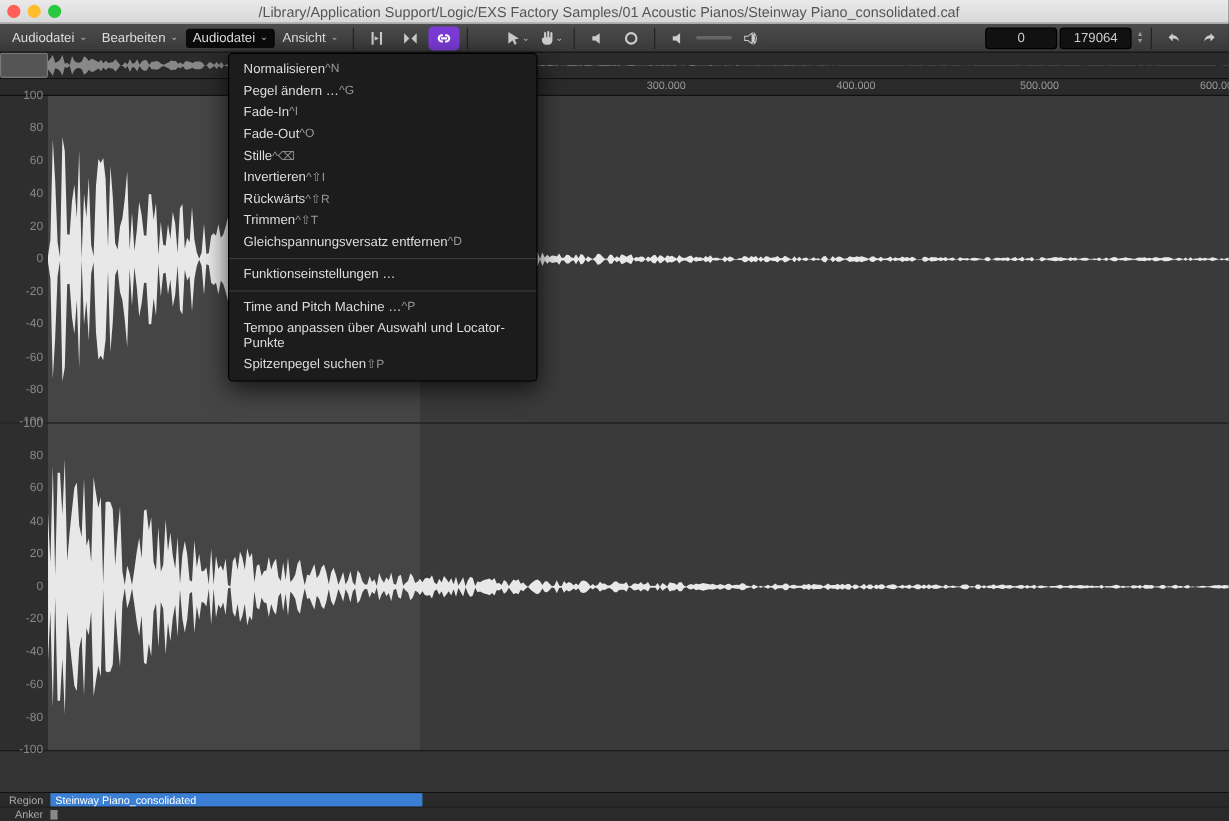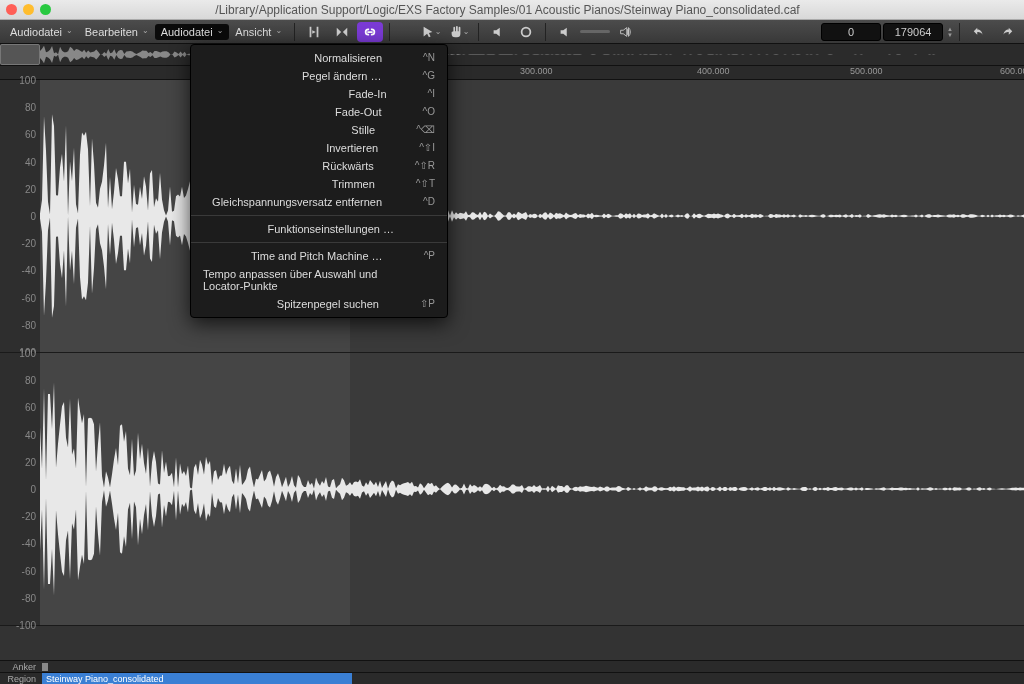--- a/index.html
+++ b/index.html
@@ -26,21 +26,21 @@
   .ruler { height:14px; background:#2a2a2a; border-bottom:1px solid #111; position:relative; font-size:9px; color:#999;}
   .ruler .tick { position:absolute; top:0; }
   .wavearea { position:relative; background:#3a3a3a; }
   .channel { position:relative; height:273px; border-bottom:1px solid #1a1a1a; }
   .ychannel { position:absolute; left:0; top:0; width:40px; height:100%; background:#2e2e2e; }
   .ylabel { position:absolute; right:4px; font-size:10px; color:#888; transform:translateY(-50%);}
   .wf { position:absolute; left:40px; right:0; top:0; bottom:0; }
   .selection { position:absolute; left:40px; width:310px; top:0; bottom:0; background:rgba(255,255,255,0.06);}
   .centerline { position:absolute; left:40px; right:0; top:50%; height:1px; background:#555;}
   .dropdown { position:absolute; left:190px; top:44px; width:258px; background:#1c1c1c; border:1px solid #000; border-radius:4px; box-shadow:0 6px 20px rgba(0,0,0,0.7); z-index:100; padding:4px 0;}
-  .dd-item { display:flex; justify-content:flex-end; padding:3px 12px; font-size:11px; color:#ddd; cursor:default;gap:41px;}
+  .dd-item { display:flex; justify-content:flex-start; padding:3px 12px; font-size:11px; color:#ddd; cursor:default;}
   .dd-sep { height:1px; background:#3a3a3a; margin:4px 0;}
   .dd-sc { color:#999; font-size:10px;}
   .bottombar { position:absolute; bottom:0; left:0; right:0; }
   .brow { height:12px; display:flex; align-items:center; font-size:9px; border-top:1px solid #111;}
   .blabel { width:40px; text-align:right; padding-right:4px; color:#aaa; background:#2a2a2a; height:100%; display:flex; align-items:center; justify-content:flex-end;}
   .bcontent { flex:1; height:100%; background:#2a2a2a; display:flex; align-items:center; padding-left:2px;}
   .regionbar { background:#3a7fd4; color:#fff; width:310px; height:100%; display:flex; align-items:center; padding-left:4px; font-size:9px;}
   .ankerbar { width:6px; height:8px; background:#888; margin-left:0;}
 </style>
 </head>
@@ -153,21 +153,21 @@
   <div class="ov-wave">
     <svg viewBox="0 0 980 22" preserveAspectRatio="none">
         <path id="ovpath" fill="#888" d="M0 11 L0 7.325155006858711 L2 4.960162165896615 L4 1.9089544522359638 L6 8.60678977642629 L8 7.796593412143892 L10 6.092248070379251 L12 1.9655889013536854 L14 9.661630659320807 L16 8.669203799107063 L18 10.681657008900084 L20 2.8048968350525225 L22 7.0729080396276 L24 8.577053722200539 L26 8.682686177902362 L28 7.620620681096764 L30 2.9462652180408213 L32 4.458411175787484 L34 7.265039248837141 L36 5.244775136708024 L38 5.749246854189524 L40 6.950583477165645 L42 8.293079514858906 L44 5.996965928157144 L46 9.200625911809576 L48 6.717472792995266 L50 8.866391396970343 L52 8.481170971397606 L54 7.972164076630456 L56 5.733937118845761 L58 8.00800226663206 L60 10.920297646054626 L62 10.70251619648882 L64 8.255541652754658 L66 10.223592514119362 L68 5.316362442944848 L70 9.597740983757365 L72 8.845036353281534 L74 5.592030018962874 L76 10.474936509001006 L78 7.401651125310842 L80 6.287181418099026 L82 6.6359203506699815 L84 10.417055373683098 L86 7.737358007523378 L88 7.716892827045683 L90 7.220031963118021 L92 7.8232548239901725 L94 9.51074247400217 L96 10.370881342369495 L98 9.42666036367477 L100 8.508672078683652 L102 6.779360304605774 L104 7.199752255722911 L106 7.150513222522397 L108 9.474759881082303 L110 8.480061525776348 L112 10.280305358711903 L114 7.443695026867589 L116 7.420546497271333 L118 8.006785241632493 L120 8.913662393038102 L122 7.74489521723471 L124 7.683701025076283 L126 7.67223869814293 L128 8.563744422708107 L130 10.992297321199079 L132 10.692791086388599 L134 7.95019729961643 L136 8.901544782840586 L138 10.39008977364335 L140 7.9270289175297535 L142 10.541612240637491 L144 8.098575907971773 L146 10.982049198432597 L148 10.155468647711238 L150 10.243559316714517 L152 8.754551788708854 L154 9.481220515544281 L156 9.203763403807278 L158 10.446262980922992 L160 10.24237006893273 L162 8.578197899787884 L164 8.677423579020608 L166 9.737351245915747 L168 10.682819143005311 L170 10.027987810491057 L172 10.919627394213078 L174 9.998148758747481 L176 9.062792910007612 L178 9.448403439072155 L180 9.422369218205237 L182 9.201091356988115 L184 10.514257148499889 L186 9.794061257450695 L188 9.99051988241088 L190 10.027429223590227 L192 10.242154686847906 L194 9.675545137308639 L196 9.950859702244916 L198 9.559381619889258 L200 9.472658191744687 L202 9.29310620172668 L204 10.031280623809522 L206 10.042051714528817 L208 10.01938480372361 L210 9.460657298529163 L212 10.29741932648222 L214 9.72185950643438 L216 10.221448620982132 L218 10.525382590754772 L220 10.973250182715972 L222 10.1664589382927 L224 10.982762565589455 L226 10.116597017045374 L228 10.219624203933174 L230 10.420214262433884 L232 10.164360467231031 L234 10.446791072094069 L236 10.637837716633696 L238 10.915827560033838 L240 9.604076407528192 L242 10.362914152224292 L244 9.792715673031273 L246 9.733747566845684 L248 10.731048053548015 L250 10.657786255248087 L252 10.495047090547656 L254 9.896330469896446 L256 10.46295733700768 L258 10.189506404794813 L260 10.180821378275246 L262 10.002735978664548 L264 9.973245689323399 L266 10.033768298133378 L268 10.305631450814486 L270 10.81607961287301 L272 10.474415429497776 L274 9.944332084349316 L276 10.728321175835378 L278 10.133932668655328 L280 9.913125738297582 L282 10.12473442275291 L284 9.994775973352901 L286 10.951994619493668 L288 10.505230804186748 L290 10.884952017103776 L292 10.016028385306127 L294 10.927747760604616 L296 10.463418910495102 L298 10.250964993963246 L300 10.688906380860258 L302 10.876901601300514 L304 10.87750392784116 L306 10.229751129538247 L308 10.379204716882297 L310 10.93677266607897 L312 10.438716741810731 L314 10.854483524847996 L316 10.142699233146967 L318 10.252168926029874 L320 10.882509665774473 L322 10.854483257473591 L324 10.393294355880643 L326 10.643052114737898 L328 10.7673669301611 L330 10.52134290248952 L332 10.672034172950088 L334 10.860213670880729 L336 10.986699678402735 L338 10.724052562857718 L340 10.50007795206236 L342 10.775598894274339 L344 10.755759749979113 L346 10.563508149790252 L348 10.777626545147708 L350 10.807507673346663 L352 10.43598031469972 L354 10.407393547161387 L356 10.371243029812764 L358 10.907322453646325 L360 10.464775239352324 L362 10.4625460129775 L364 10.615317395358066 L366 10.381609492798022 L368 10.727218009390658 L370 10.646130796994651 L372 10.881630598217388 L374 10.576267623338975 L376 10.441160777803237 L378 10.583381796145897 L380 10.728845974087795 L382 10.502770500711765 L384 10.4914708570913 L386 10.686853537870446 L388 10.731285631862661 L390 10.74109764059982 L392 10.896295182654686 L394 10.966532812530932 L396 10.882799427219789 L398 10.503210806477936 L400 10.8267240719111 L402 10.58053003755873 L404 10.557737055149968 L406 10.747369596348271 L408 10.897483536600049 L410 10.568091696838973 L412 10.644258973327887 L414 10.948019989501951 L416 10.570904424882151 L418 10.756550067649844 L420 10.871462904307835 L422 10.688123425390447 L424 10.988461511167786 L426 10.95321662114263 L428 10.821727134959335 L430 10.806574493303213 L432 10.75693563937373 L434 10.610273550692126 L436 10.608696117023236 L438 10.665553319700225 L440 10.85576994256724 L442 10.749349362504576 L444 10.979578083424855 L446 10.636607335202621 L448 10.720255109515366 L450 10.690985701432144 L452 10.829840672560389 L454 10.869252013001864 L456 10.927713003928433 L458 10.75763177280549 L460 10.72643049019867 L462 10.673688751552161 L464 10.688169057365393 L466 10.631454685276088 L468 10.804137037238554 L470 10.626875284205582 L472 10.890354572314362 L474 10.667187044633126 L476 10.990896662835976 L478 10.945554151515418 L480 10.90137594379185 L482 10.74753933532343 L484 10.717737973999105 L486 10.732899656329538 L488 10.960438653564799 L490 10.894210762187228 L492 10.838930618411638 L494 10.866134094855788 L496 10.845167356225872 L498 10.915687428280552 L500 10.688325094912546 L502 10.891101203595266 L504 10.809255774593643 L506 10.763529715654414 L508 10.954452180238478 L510 10.743181278604862 L512 10.92986562847688 L514 10.770861279319439 L516 10.76037197407327 L518 10.882989117388165 L520 10.716668816730495 L522 10.863284907199514 L524 10.991961772448548 L526 10.86269720051896 L528 10.822102539164556 L530 10.998296236210155 L532 10.836875392216124 L534 10.757811348396913 L536 10.750157076889721 L538 10.843049026116931 L540 10.956547058460243 L542 10.918463858884714 L544 10.882776189583893 L546 10.903709277385811 L548 10.92974173764552 L550 10.757430335914092 L552 10.838665898070074 L554 10.96591965429987 L556 10.872568871930653 L558 10.919139183028129 L560 10.999906859576132 L562 10.79293152447016 L564 10.853451840719588 L566 10.85359596731076 L568 10.926900437371375 L570 10.983915667394255 L572 10.754839238921699 L574 10.889295609001966 L576 10.81438498745216 L578 10.915938046258582 L580 10.868375820604015 L582 10.926343929921373 L584 10.971745982404514 L586 10.842653450708994 L588 10.93900675256986 L590 10.803350313059639 L592 10.961376762693446 L594 10.922711118410103 L596 10.952477047673838 L598 10.816333736072568 L600 10.918869251550076 L602 10.823678812725618 L604 10.775568666509018 L606 10.872673055951285 L608 10.805960605013803 L610 10.815932978859646 L612 10.791740208553492 L614 10.789842961553108 L616 10.895128420414387 L618 10.787586332011363 L620 10.955453921942423 L622 10.87385695697285 L624 10.824661999772818 L626 10.913786029986246 L628 10.786771357891395 L630 10.887891791592969 L632 10.87579682619893 L634 10.976439987835755 L636 10.990142559128559 L638 10.965111462248355 L640 10.873595643241213 L642 10.789649384649808 L644 10.91264912349043 L646 10.968025803033159 L648 10.858997767590367 L650 10.990041828443196 L652 10.952951388369273 L654 10.990154619824835 L656 10.858883540525841 L658 10.864457625970608 L660 10.917987467142245 L662 10.869956832164023 L664 10.977931317428954 L666 10.82357636137291 L668 10.809544139487583 L670 10.853931326992939 L672 10.878902876969487 L674 10.83885453420227 L676 10.94929171880883 L678 10.84175453537106 L680 10.963239387042849 L682 10.936235095391874 L684 10.882514945191977 L686 10.831556897757114 L688 10.964689138126518 L690 10.836528958883646 L692 10.862275999411436 L694 10.823354057644721 L696 10.943680807014585 L698 10.95818089756381 L700 10.80838606999898 L702 10.877245864141432 L704 10.95639159240645 L706 10.9401939990708 L708 10.86634257436101 L710 10.917395258308323 L712 10.982825697358408 L714 10.87014280224775 L716 10.82452173507879 L718 10.884634133499258 L720 10.871454070947577 L722 10.919266083717407 L724 10.862274866115827 L726 10.913012642376723 L728 10.980371379147053 L730 10.875693613436889 L732 10.85384191397733 L734 10.838997187596231 L736 10.945516244619833 L738 10.990977535112725 L740 10.885533134351844 L742 10.849604172142502 L744 10.967716028179575 L746 10.968033805591142 L748 10.98243529003762 L750 10.865213047903111 L752 10.972832221669446 L754 10.868657497134484 L756 10.832302432525397 L758 10.978344160786147 L760 10.907787579454371 L762 10.988132173461363 L764 10.840055357384085 L766 10.985344950588749 L768 10.852155826897043 L770 10.894114916551906 L772 10.957596248048608 L774 10.846388968221367 L776 10.942282530090287 L778 10.974679272566856 L780 10.86911782617226 L782 10.894862819100284 L784 10.954099991185455 L786 10.832855992380903 L788 10.845106549027726 L790 10.882124730360022 L792 10.898641638680846 L794 10.915139891040779 L796 10.939261758109277 L798 10.927810979124084 L800 10.964749351427079 L802 10.890122428244844 L804 10.889174093867679 L806 10.954217335200049 L808 10.898389020094491 L810 10.986782628978306 L812 10.862790052480756 L814 10.940695668983254 L816 10.930187931619423 L818 10.856176406117786 L820 10.902371976967602 L822 10.905871582044329 L824 10.971973321881956 L826 10.920334912954864 L828 10.99830818457117 L830 10.884747031857733 L832 10.911509104084534 L834 10.899804687328567 L836 10.925567584971933 L838 10.937901674158919 L840 10.896601276354259 L842 10.982396133649857 L844 10.870915329635897 L846 10.862834034530318 L848 10.967415231320508 L850 10.89017282019492 L852 10.972082691068492 L854 10.851324701638381 L856 10.867972118647979 L858 10.996739531258273 L860 10.939097261472526 L862 10.979539034985965 L864 10.887367259995377 L866 10.882208916839566 L868 10.901880781328694 L870 10.899256938796434 L872 10.854150544548919 L874 10.898772650226753 L876 10.878928036014196 L878 10.983438023394852 L880 10.870490478955851 L882 10.934277883478774 L884 10.962463154880782 L886 10.86876174903961 L888 10.908020540322457 L890 10.86209002230188 L892 10.971089480747485 L894 10.89753404045482 L896 10.882643255228368 L898 10.943382800403555 L900 10.956228286473305 L902 10.903515188800506 L904 10.99155671455277 L906 10.922224022737616 L908 10.911968796158304 L910 10.992728162038368 L912 10.881684929064418 L914 10.961247836678758 L916 10.893280618107493 L918 10.99589960984468 L920 10.922040070011047 L922 10.872392006010731 L924 10.872974703987744 L926 10.898925510328397 L928 10.912863840971992 L930 10.948942464982897 L932 10.874725528995768 L934 10.878559531269877 L936 10.893301705529744 L938 10.945305373312214 L940 10.949547089644696 L942 10.965391581129456 L944 10.942216304574185 L946 10.916568858016518 L948 10.95223357819668 L950 10.91911629324446 L952 10.936043635580624 L954 10.954517830537004 L956 10.907331371036339 L958 10.897634934883289 L960 10.875788211531786 L962 10.954160634848508 L964 10.954239992859995 L966 10.909674445620306 L968 10.89147596182772 L970 10.996238153513435 L972 10.992421080413408 L974 10.995317055481193 L976 10.917420253803323 L978 10.974103224375888 L980 10.948563989105626 L980 11.051436010894374 L978 11.025896775624112 L976 11.082579746196677 L974 11.004682944518807 L972 11.007578919586592 L970 11.003761846486565 L968 11.10852403817228 L966 11.090325554379694 L964 11.045760007140005 L962 11.045839365151492 L960 11.124211788468214 L958 11.102365065116711 L956 11.092668628963661 L954 11.045482169462996 L952 11.063956364419376 L950 11.08088370675554 L948 11.04776642180332 L946 11.083431141983482 L944 11.057783695425815 L942 11.034608418870544 L940 11.050452910355304 L938 11.054694626687786 L936 11.106698294470256 L934 11.121440468730123 L932 11.125274471004232 L930 11.051057535017103 L928 11.087136159028008 L926 11.101074489671603 L924 11.127025296012256 L922 11.127607993989269 L920 11.077959929988953 L918 11.00410039015532 L916 11.106719381892507 L914 11.038752163321242 L912 11.118315070935582 L910 11.007271837961632 L908 11.088031203841696 L906 11.077775977262384 L904 11.00844328544723 L902 11.096484811199494 L900 11.043771713526695 L898 11.056617199596445 L896 11.117356744771632 L894 11.10246595954518 L892 11.028910519252515 L890 11.13790997769812 L888 11.091979459677543 L886 11.13123825096039 L884 11.037536845119218 L882 11.065722116521226 L880 11.129509521044149 L878 11.016561976605148 L876 11.121071963985804 L874 11.101227349773247 L872 11.145849455451081 L870 11.100743061203566 L868 11.098119218671306 L866 11.117791083160434 L864 11.112632740004623 L862 11.020460965014035 L860 11.060902738527474 L858 11.003260468741727 L856 11.132027881352021 L854 11.148675298361619 L852 11.027917308931508 L850 11.10982717980508 L848 11.032584768679492 L846 11.137165965469682 L844 11.129084670364103 L842 11.017603866350143 L840 11.103398723645741 L838 11.062098325841081 L836 11.074432415028067 L834 11.100195312671433 L832 11.088490895915466 L830 11.115252968142267 L828 11.00169181542883 L826 11.079665087045136 L824 11.028026678118044 L822 11.094128417955671 L820 11.097628023032398 L818 11.143823593882214 L816 11.069812068380577 L814 11.059304331016746 L812 11.137209947519244 L810 11.013217371021694 L808 11.101610979905509 L806 11.045782664799951 L804 11.110825906132321 L802 11.109877571755156 L800 11.035250648572921 L798 11.072189020875916 L796 11.060738241890723 L794 11.084860108959221 L792 11.101358361319154 L790 11.117875269639978 L788 11.154893450972274 L786 11.167144007619097 L784 11.045900008814545 L782 11.105137180899716 L780 11.13088217382774 L778 11.025320727433144 L776 11.057717469909713 L774 11.153611031778633 L772 11.042403751951392 L770 11.105885083448094 L768 11.147844173102957 L766 11.014655049411251 L764 11.159944642615915 L762 11.011867826538637 L760 11.092212420545629 L758 11.021655839213853 L756 11.167697567474603 L754 11.131342502865516 L752 11.027167778330554 L750 11.134786952096889 L748 11.01756470996238 L746 11.031966194408858 L744 11.032283971820425 L742 11.150395827857498 L740 11.114466865648156 L738 11.009022464887275 L736 11.054483755380167 L734 11.161002812403769 L732 11.14615808602267 L730 11.124306386563111 L728 11.019628620852947 L726 11.086987357623277 L724 11.137725133884173 L722 11.080733916282593 L720 11.128545929052423 L718 11.115365866500742 L716 11.17547826492121 L714 11.12985719775225 L712 11.017174302641592 L710 11.082604741691677 L708 11.13365742563899 L706 11.0598060009292 L704 11.04360840759355 L702 11.122754135858568 L700 11.19161393000102 L698 11.04181910243619 L696 11.056319192985415 L694 11.176645942355279 L692 11.137724000588564 L690 11.163471041116354 L688 11.035310861873482 L686 11.168443102242886 L684 11.117485054808023 L682 11.063764904608126 L680 11.036760612957151 L678 11.15824546462894 L676 11.05070828119117 L674 11.16114546579773 L672 11.121097123030513 L670 11.146068673007061 L668 11.190455860512417 L666 11.17642363862709 L664 11.022068682571046 L662 11.130043167835977 L660 11.082012532857755 L658 11.135542374029392 L656 11.141116459474159 L654 11.009845380175165 L652 11.047048611630727 L650 11.009958171556804 L648 11.141002232409633 L646 11.031974196966841 L644 11.08735087650957 L642 11.210350615350192 L640 11.126404356758787 L638 11.034888537751645 L636 11.009857440871441 L634 11.023560012164245 L632 11.12420317380107 L630 11.112108208407031 L628 11.213228642108605 L626 11.086213970013754 L624 11.175338000227182 L622 11.12614304302715 L620 11.044546078057577 L618 11.212413667988637 L616 11.104871579585613 L614 11.210157038446892 L612 11.208259791446508 L610 11.184067021140354 L608 11.194039394986197 L606 11.127326944048715 L604 11.224431333490982 L602 11.176321187274382 L600 11.081130748449924 L598 11.183666263927432 L596 11.047522952326162 L594 11.077288881589897 L592 11.038623237306554 L590 11.196649686940361 L588 11.06099324743014 L586 11.157346549291006 L584 11.028254017595486 L582 11.073656070078627 L580 11.131624179395985 L578 11.084061953741418 L576 11.18561501254784 L574 11.110704390998034 L572 11.245160761078301 L570 11.016084332605745 L568 11.073099562628625 L566 11.14640403268924 L564 11.146548159280412 L562 11.20706847552984 L560 11.000093140423868 L558 11.080860816971871 L556 11.127431128069347 L554 11.03408034570013 L552 11.161334101929926 L550 11.242569664085908 L548 11.07025826235448 L546 11.096290722614189 L544 11.117223810416107 L542 11.081536141115286 L540 11.043452941539757 L538 11.156950973883069 L536 11.249842923110279 L534 11.242188651603087 L532 11.163124607783876 L530 11.001703763789845 L528 11.177897460835444 L526 11.13730279948104 L524 11.008038227551452 L522 11.136715092800486 L520 11.283331183269505 L518 11.117010882611835 L516 11.23962802592673 L514 11.229138720680561 L512 11.07013437152312 L510 11.256818721395138 L508 11.045547819761522 L506 11.236470284345586 L504 11.190744225406357 L502 11.108898796404734 L500 11.311674905087454 L498 11.084312571719448 L496 11.154832643774128 L494 11.133865905144212 L492 11.161069381588362 L490 11.105789237812772 L488 11.039561346435201 L486 11.267100343670462 L484 11.282262026000895 L482 11.25246066467657 L480 11.09862405620815 L478 11.054445848484582 L476 11.009103337164024 L474 11.332812955366874 L472 11.109645427685638 L470 11.373124715794418 L468 11.195862962761446 L466 11.368545314723912 L464 11.311830942634607 L462 11.326311248447839 L460 11.27356950980133 L458 11.24236822719451 L456 11.072286996071567 L454 11.130747986998136 L452 11.170159327439611 L450 11.309014298567856 L448 11.279744890484634 L446 11.363392664797379 L444 11.020421916575145 L442 11.250650637495424 L440 11.14423005743276 L438 11.334446680299775 L436 11.391303882976764 L434 11.389726449307874 L432 11.24306436062627 L430 11.193425506696787 L428 11.178272865040665 L426 11.04678337885737 L424 11.011538488832214 L422 11.311876574609553 L420 11.128537095692165 L418 11.243449932350156 L416 11.429095575117849 L414 11.051980010498049 L412 11.355741026672113 L410 11.431908303161027 L408 11.102516463399951 L406 11.252630403651729 L404 11.442262944850032 L402 11.41946996244127 L400 11.1732759280889 L398 11.496789193522064 L396 11.117200572780211 L394 11.033467187469068 L392 11.103704817345314 L390 11.25890235940018 L388 11.268714368137339 L386 11.313146462129554 L384 11.5085291429087 L382 11.497229499288235 L380 11.271154025912205 L378 11.416618203854103 L376 11.558839222196763 L374 11.423732376661025 L372 11.118369401782612 L370 11.353869203005349 L368 11.272781990609342 L366 11.618390507201978 L364 11.384682604641934 L362 11.5374539870225 L360 11.535224760647676 L358 11.092677546353675 L356 11.628756970187236 L354 11.592606452838613 L352 11.56401968530028 L350 11.192492326653337 L348 11.222373454852292 L346 11.436491850209748 L344 11.244240250020887 L342 11.224401105725661 L340 11.49992204793764 L338 11.275947437142282 L336 11.013300321597265 L334 11.139786329119271 L332 11.327965827049912 L330 11.47865709751048 L328 11.2326330698389 L326 11.356947885262102 L324 11.606705644119357 L322 11.145516742526409 L320 11.117490334225527 L318 11.747831073970126 L316 11.857300766853033 L314 11.145516475152004 L312 11.561283258189269 L310 11.06322733392103 L308 11.620795283117703 L306 11.770248870461753 L304 11.12249607215884 L302 11.123098398699486 L300 11.311093619139742 L298 11.749035006036754 L296 11.536581089504898 L294 11.072252239395384 L292 11.983971614693873 L290 11.115047982896224 L288 11.494769195813252 L286 11.048005380506332 L284 12.005224026647099 L282 11.87526557724709 L280 12.086874261702418 L278 11.866067331344672 L276 11.271678824164622 L274 12.055667915650684 L272 11.525584570502224 L270 11.18392038712699 L268 11.694368549185514 L266 11.966231701866622 L264 12.026754310676601 L262 11.997264021335452 L260 11.819178621724754 L258 11.810493595205187 L256 11.53704266299232 L254 12.103669530103554 L252 11.504952909452344 L250 11.342213744751913 L248 11.268951946451985 L246 12.266252433154316 L244 12.207284326968727 L242 11.637085847775708 L240 12.395923592471808 L238 11.084172439966162 L236 11.362162283366304 L234 11.553208927905931 L232 11.835639532768969 L230 11.579785737566116 L228 11.780375796066826 L226 11.883402982954626 L224 11.017237434410545 L222 11.8335410617073 L220 11.026749817284028 L218 11.474617409245228 L216 11.778551379017868 L214 12.27814049356562 L212 11.70258067351778 L210 12.539342701470837 L208 11.98061519627639 L206 11.957948285471183 L204 11.968719376190478 L202 12.70689379827332 L200 12.527341808255313 L198 12.440618380110742 L196 12.049140297755084 L194 12.324454862691361 L192 11.757845313152094 L190 11.972570776409773 L188 12.00948011758912 L186 12.205938742549305 L184 11.485742851500111 L182 12.798908643011885 L180 12.577630781794763 L178 12.551596560927845 L176 12.937207089992388 L174 12.001851241252519 L172 11.080372605786922 L170 11.972012189508943 L168 11.317180856994689 L166 12.262648754084253 L164 13.322576420979392 L162 13.421802100212116 L160 11.75762993106727 L158 11.553737019077008 L156 12.796236596192722 L154 12.518779484455719 L152 13.245448211291146 L150 11.756440683285483 L148 11.844531352288762 L146 11.017950801567403 L144 13.901424092028227 L142 11.458387759362509 L140 14.072971082470247 L138 11.60991022635665 L136 13.098455217159414 L134 14.04980270038357 L132 11.307208913611401 L130 11.007702678800921 L128 13.436255577291893 L126 14.32776130185707 L124 14.316298974923717 L122 14.25510478276529 L120 13.086337606961898 L118 13.993214758367507 L116 14.579453502728667 L114 14.556304973132411 L112 11.719694641288097 L110 13.519938474223652 L108 12.525240118917697 L106 14.849486777477603 L104 14.800247744277089 L102 15.220639695394226 L100 13.491327921316348 L98 12.57333963632523 L96 11.629118657630505 L94 12.48925752599783 L92 14.176745176009828 L90 14.779968036881979 L88 14.283107172954317 L86 14.262641992476622 L84 11.582944626316902 L82 15.36407964933002 L80 15.712818581900974 L78 14.598348874689158 L76 11.525063490998994 L74 16.407969981037127 L72 13.154963646718466 L70 12.402259016242635 L68 16.683637557055153 L66 11.776407485880638 L64 13.744458347245342 L62 11.29748380351118 L60 11.079702353945374 L58 13.99199773336794 L56 16.26606288115424 L54 14.027835923369544 L52 13.518829028602394 L50 13.133608603029657 L48 15.282527207004733 L46 12.799374088190424 L44 16.003034071842855 L42 13.706920485141094 L40 15.049416522834356 L38 16.250753145810478 L36 16.755224863291975 L34 14.734960751162859 L32 17.541588824212518 L30 19.05373478195918 L28 14.379379318903236 L26 13.317313822097638 L24 13.422946277799461 L22 14.927091960372401 L20 19.195103164947476 L18 11.318342991099916 L16 13.330796200892937 L14 12.338369340679193 L12 20.034411098646316 L10 15.907751929620748 L8 14.203406587856108 L6 13.39321022357371 L4 20.091045547764036 L2 17.039837834103384 L0 14.674844993141289 Z"></path>
       </svg>
   </div>
 </div>
 
 <div class="ruler" id="ruler">
     <span class="tick" style="left: 195px;"></span>
     <span class="tick" style="left: 355px;"></span>
-    <span class="tick" style="left: 520px;">300.000</span>
+    <span class="tick" style="left: 539px;">300.000</span>
     <span class="tick" style="left: 697px;">400.000</span>
     <span class="tick" style="left: 850px;">500.000</span>
     <span class="tick" style="left: 1000px;">600.000</span>
   </div>
 
 <div class="wavearea">
   <div class="channel">
     <div class="ychannel" id="ych1">
         <div class="ylabel" style="top: 0%;">100</div>
         <div class="ylabel" style="top: 10%;">80</div>
@@ -261,24 +261,24 @@
       <span class="dd-sc"></span>
     </div>
     <div class="dd-item">
       <span>Spitzenpegel suchen</span>
       <span class="dd-sc">⇧P</span>
     </div>
   </div>
 
 <div class="bottombar">
   <div class="brow">
+    <div class="blabel">Region</div>
+    <div class="bcontent">
+        <div class="regionbar">Steinway Piano_consolidated</div>
+      </div>
+  </div>
+  <div class="brow">
     <div class="blabel">Anker</div>
     <div class="bcontent">
         <div class="ankerbar"></div>
       </div>
   </div>
-  <div class="brow">
-    <div class="blabel">Region</div>
-    <div class="bcontent">
-        <div class="regionbar">Steinway Piano_consolidated</div>
-      </div>
-  </div>
 </div>
 
 </body></html>

